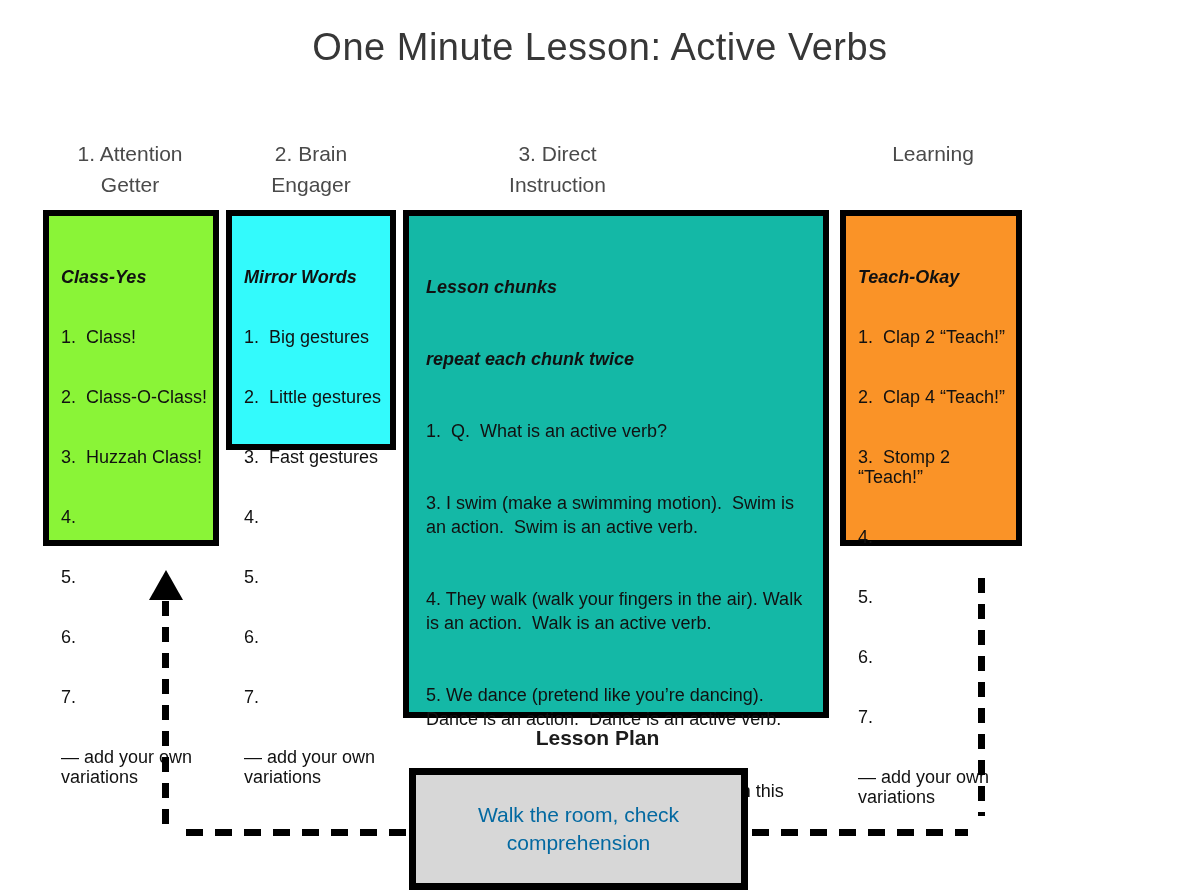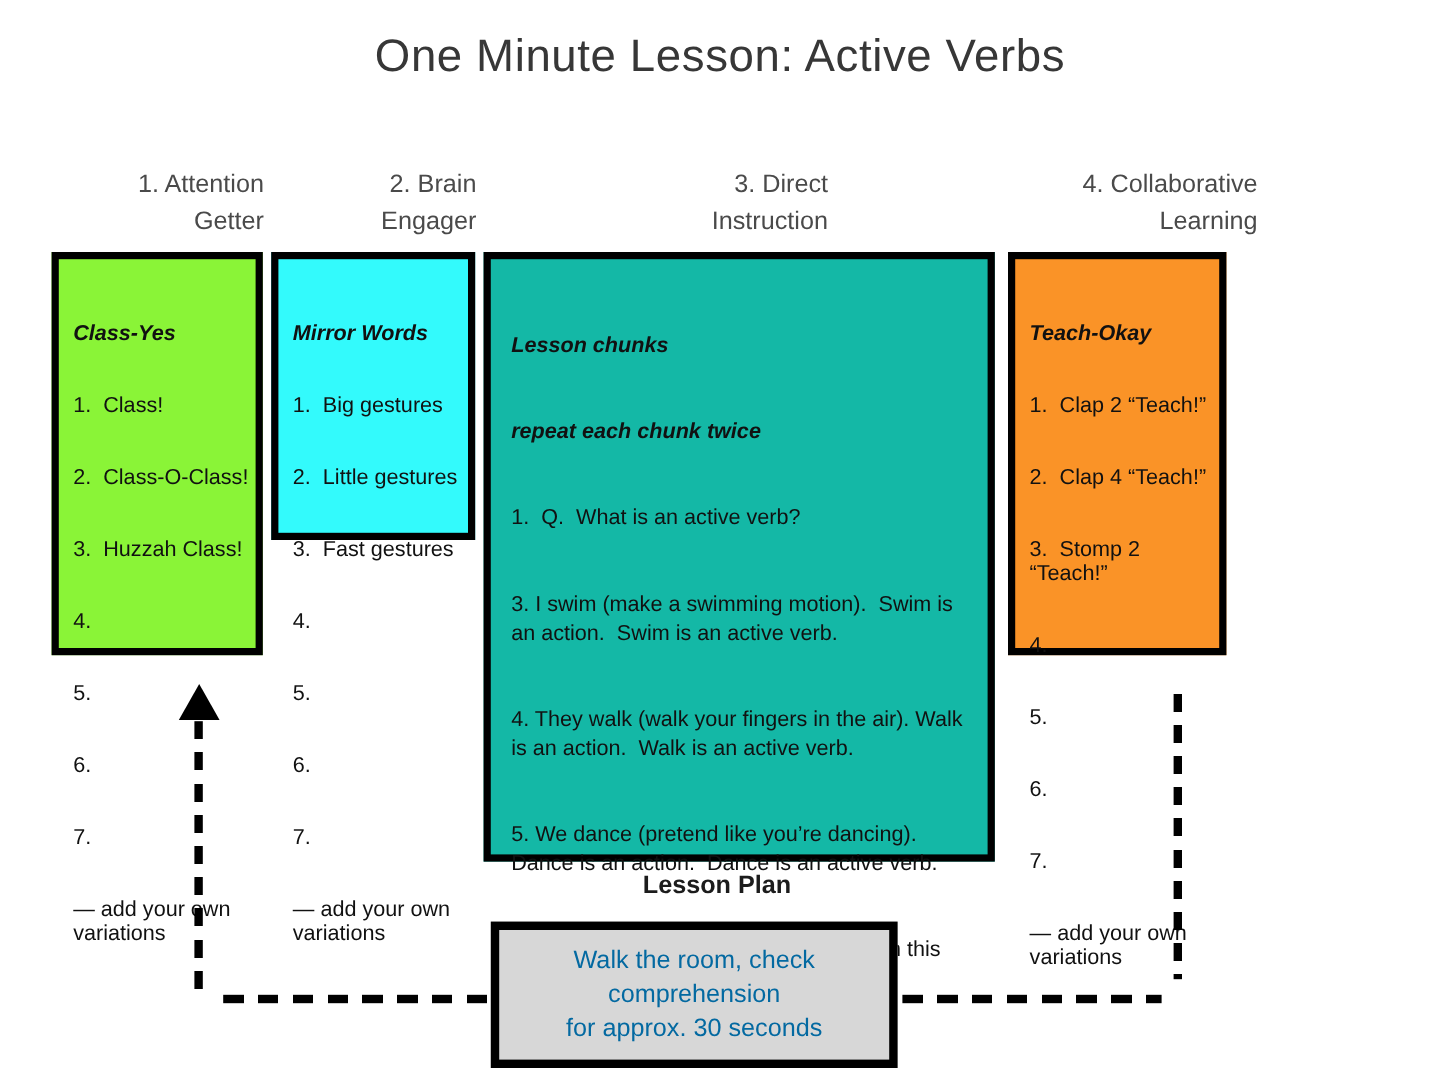--- a/index.html
+++ b/index.html
@@ -8,21 +8,21 @@
 
   .abs { position:absolute; }
 
   .slide-title {
     left:0; top:26px; width:1200px;
     text-align:center; font-size:38px; font-weight:400;
     color:#373737; letter-spacing:0.5px;
   }
 
   .col-header {
-    top:138px; text-align:right;
+    top:138px; text-align:center;
     font-size:21px; line-height:31px; color:#4a4a4a;
   }
   .hdr-0 { left:40px;  width:180px; }
   .hdr-1 { left:225px; width:172px; }
   .hdr-2 { left:425px; width:265px; }
   .hdr-3 { left:818px; width:230px; }
 
   .step-box {
     top:210px; border:6px solid #000;
   }
@@ -83,21 +83,20 @@
 </div>
 <div class="abs col-header hdr-1">
   <div>2. Brain</div>
   <div>Engager</div>
 </div>
 <div class="abs col-header hdr-2">
   <div>3. Direct</div>
   <div>Instruction</div>
 </div>
 <div class="abs col-header hdr-3">
-  <div>4. Collaborative</div>
   <div>Learning</div>
 </div>
 
 <div class="abs step-box box-0" style="background: rgb(138, 244, 55);">
   <div class="box-inner small-text">
     <div class="box-title">Class-Yes</div>
     <div>1.  Class!</div>
     <div>2.  Class-O-Class!</div>
     <div>3.  Huzzah Class!</div>
     <div>4.</div>
@@ -150,20 +149,19 @@
     <div>7.</div>
     <div>— add your own variations</div>
   </div>
 </div>
 
 <div class="abs lesson-plan-label">Lesson Plan</div>
 
 <div class="abs feedback-box" style="background: rgb(215, 215, 215);">
   <div>Walk the room, check</div>
   <div>comprehension</div>
-  <div>for approx. 30 seconds</div>
 </div>
 
 <div class="abs arrowhead-up"></div>
 <div class="abs dash-v dash-v-left"></div>
 <div class="abs dash-h dash-h-left"></div>
 <div class="abs dash-v dash-v-right"></div>
 <div class="abs dash-h dash-h-right"></div>
 
 </body></html>

